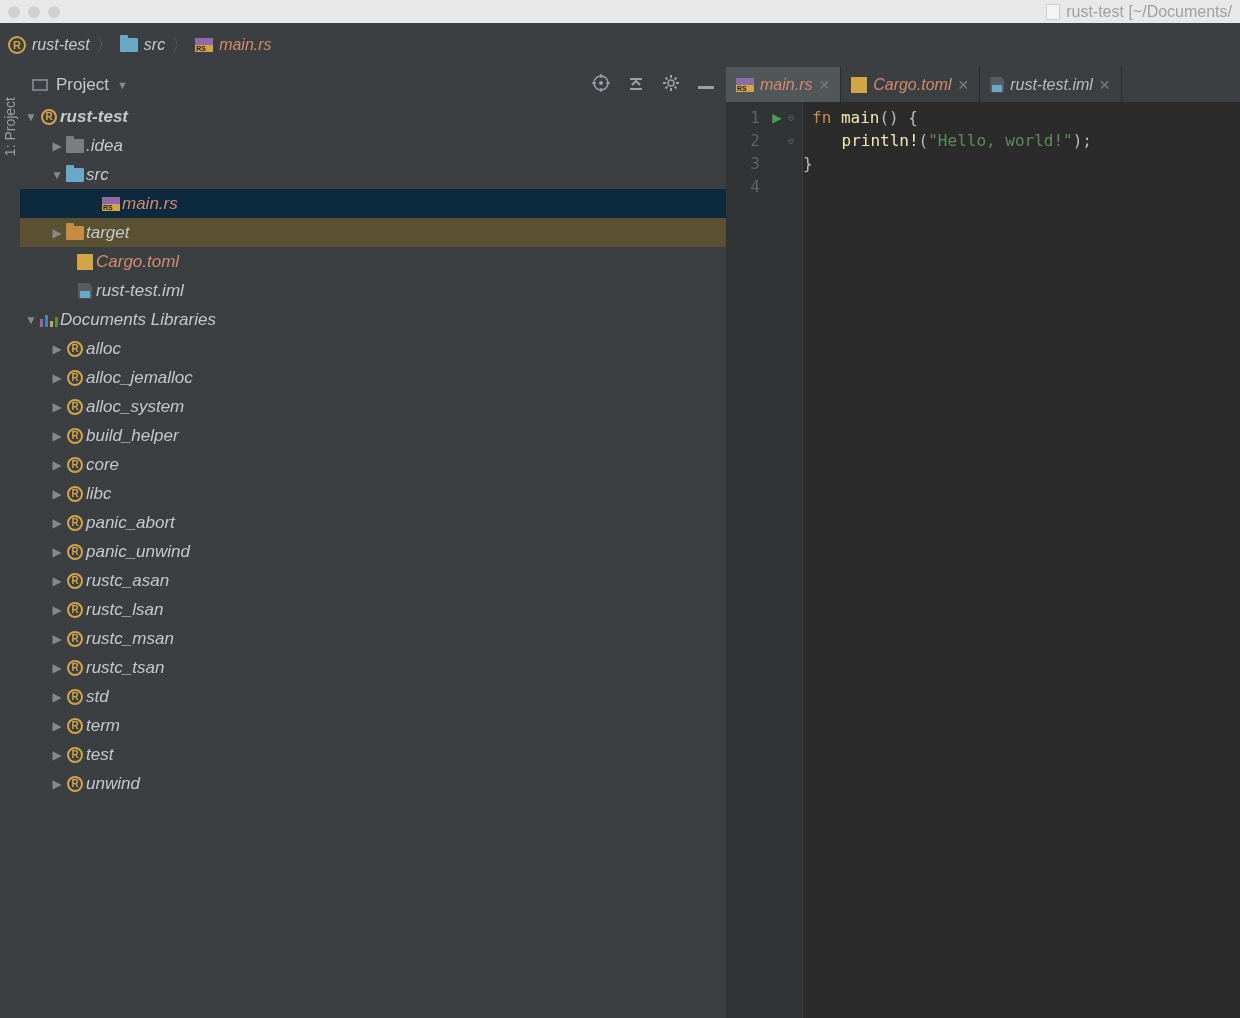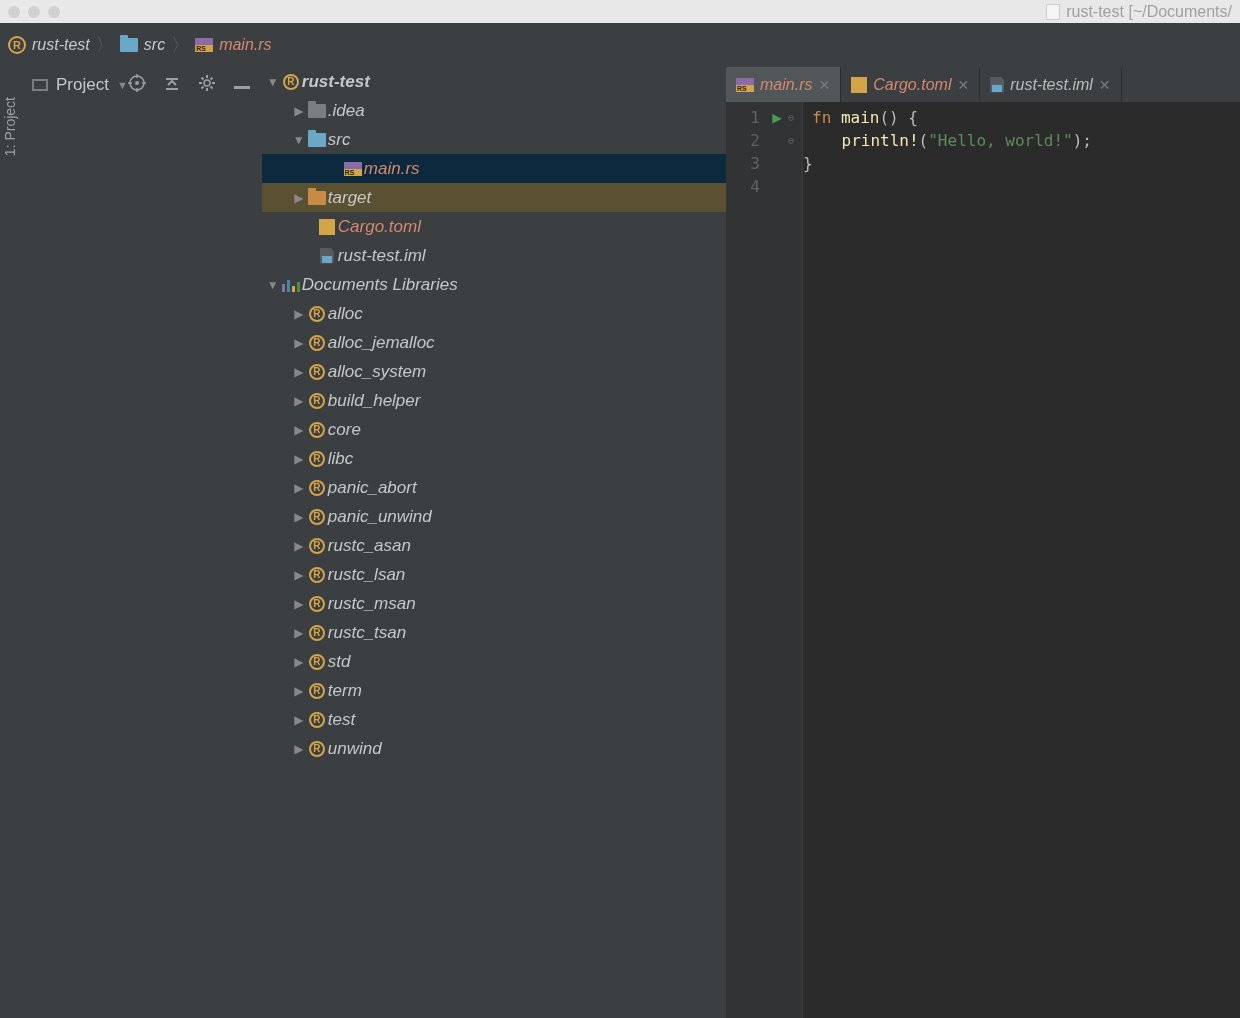--- a/index.html
+++ b/index.html
@@ -75,21 +75,21 @@
 .content { display: flex; height: calc(100% - 67px); }
 .sidebar-tab {
   width: 20px; background: #3c3f41; 
   display: flex; align-items: flex-start; justify-content: center;
   padding-top: 30px;
 }
 .sidebar-tab span {
   writing-mode: vertical-rl; transform: rotate(180deg);
   color: #9aa0a6; font-size: 14px;
 }
-.project-panel { width: 706px; background: #3c3f41; display: flex; flex-direction: row; justify-content: center; }
+.project-panel { width: 706px; background: #3c3f41; display: flex; flex-direction: column; justify-content: center; }
 .project-header {
   height: 35px; display: flex; align-items: center; justify-content: space-between;
   padding: 0 12px; background: #3c3f41;
 }
 .project-header-left { display: flex; align-items: center; gap: 8px; }
 .proj-icon { width: 16px; height: 12px; border: 2px solid #7a7e82; display: inline-block; }
 .proj-title { font-size: 17px; color: #c5c8cb; }
 .dropdown-arrow { color: #888; font-size: 11px; }
 .project-header-right { display: flex; align-items: center; gap: 18px; }
 .tool-icon { color: #9aa0a6; cursor: pointer; }

